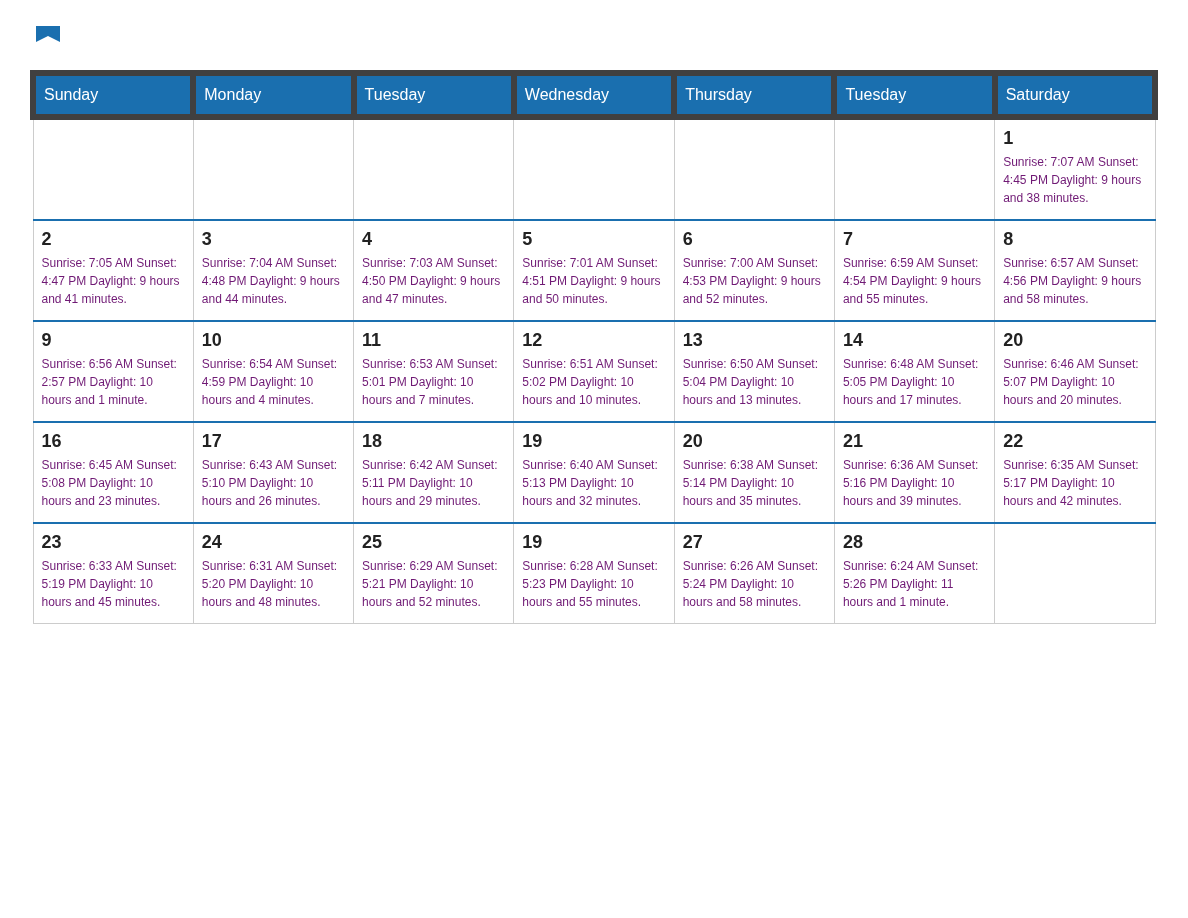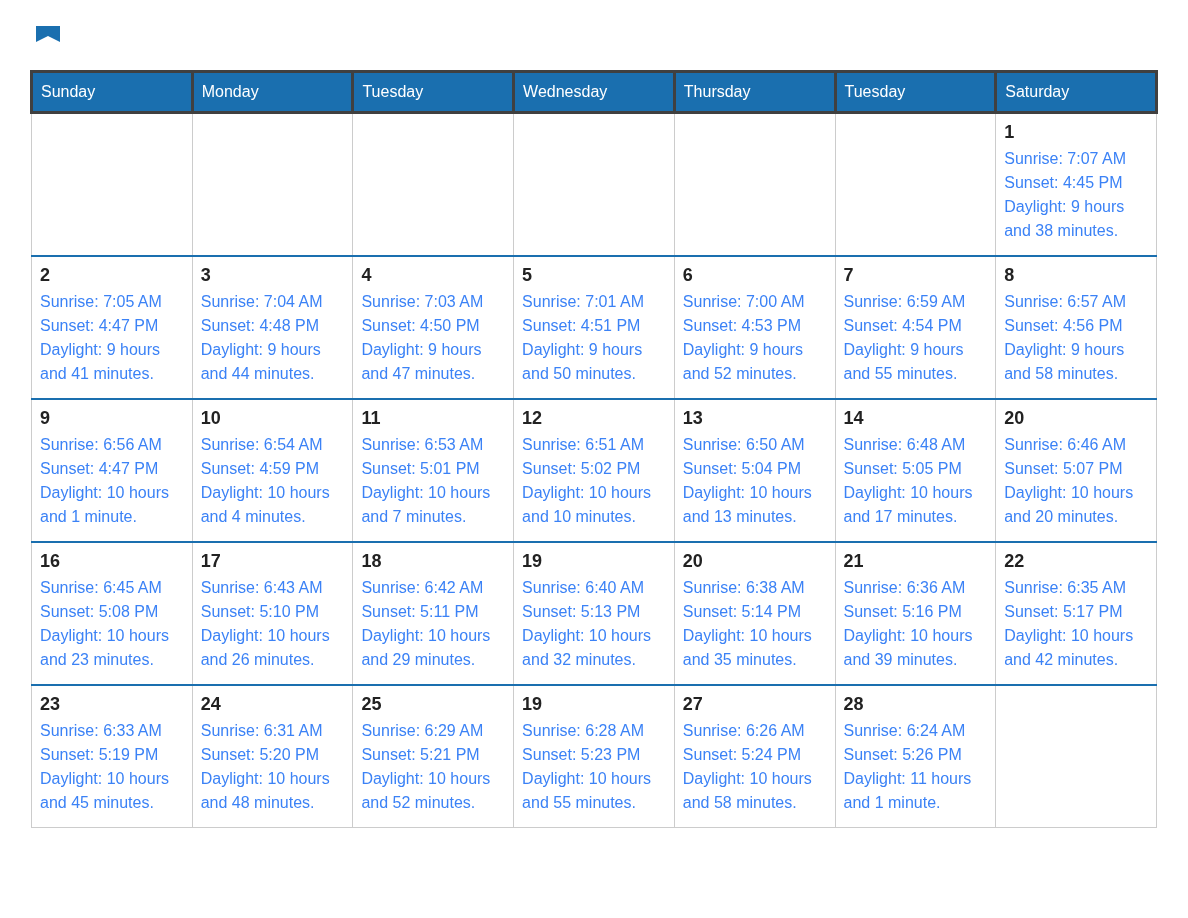--- a/index.html
+++ b/index.html
@@ -50,42 +50,42 @@
       border-collapse: collapse;
       border: 1px solid #aaa;
     }
     .calendar th {
       background-color: #1a6faf;
       color: #fff;
       padding: 10px 8px;
       text-align: left;
       font-size: 16px;
       font-weight: normal;
-      border: 3px solid #404040;
+      border: 6px solid #404040;
     }
     .calendar td {
       vertical-align: top;
       padding: 8px 8px 12px 8px;
       border: 1px solid #ccc;
       width: calc(100% / 7);
       min-height: 110px;
       font-size: 13px;
       color: #333;
     }
     .day-number {
       font-size: 18px;
       font-weight: bold;
       color: #222;
       display: block;
       margin-bottom: 4px;
     }
     .day-info {
-      font-size: 16px;
+      font-size: 12px;
       line-height: 1.5;
-      color: #3b82f6;
+      color: #701a75;
     }
     .empty-cell {
       background: #fff;
     }
     tr.week-row td {
       border-top: 2px solid #1a6faf;
     }
   </style>
 </head>
 <body>
@@ -178,21 +178,21 @@
           <span class="day-number">8</span>
           <div class="day-info">Sunrise: 6:57 AM
 Sunset: 4:56 PM
 Daylight: 9 hours and 58 minutes.</div>
         </td>
       </tr>
       <tr class="week-row">
         <td>
           <span class="day-number">9</span>
           <div class="day-info">Sunrise: 6:56 AM
-Sunset: 4:47 PM
+Sunset: 2:57 PM
 Daylight: 10 hours and 1 minute.</div>
         </td>
         <td>
           <span class="day-number">10</span>
           <div class="day-info">Sunrise: 6:54 AM
 Sunset: 4:59 PM
 Daylight: 10 hours and 4 minutes.</div>
         </td>
         <td>
           <span class="day-number">11</span>

